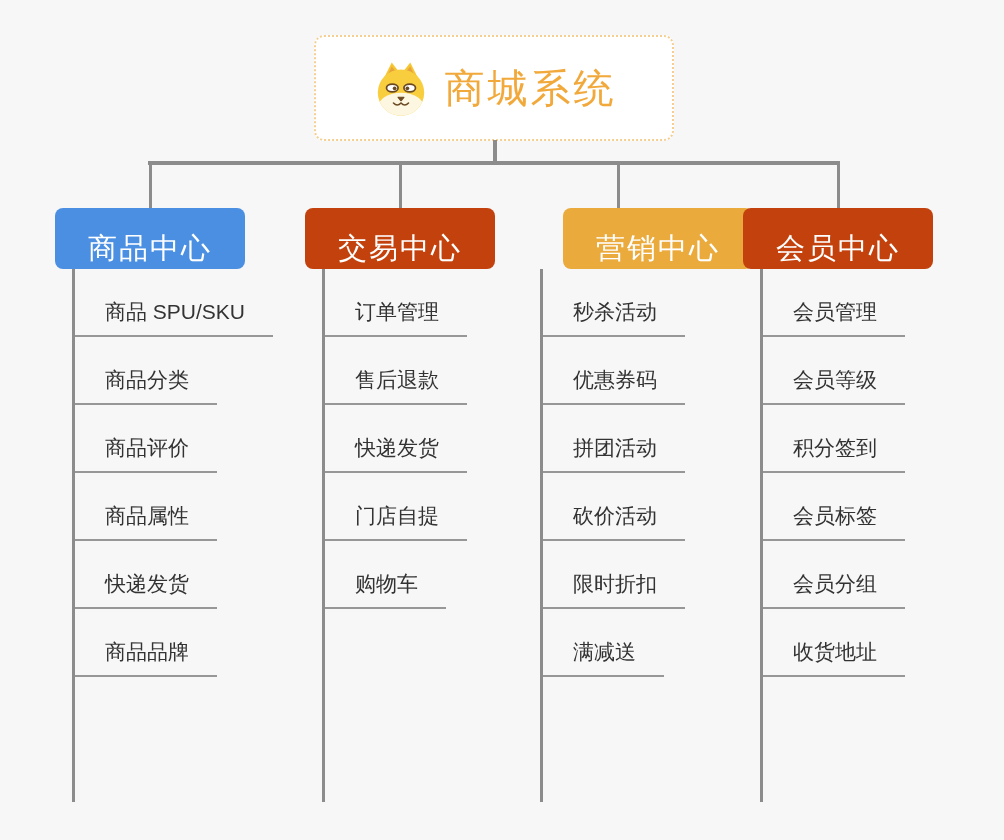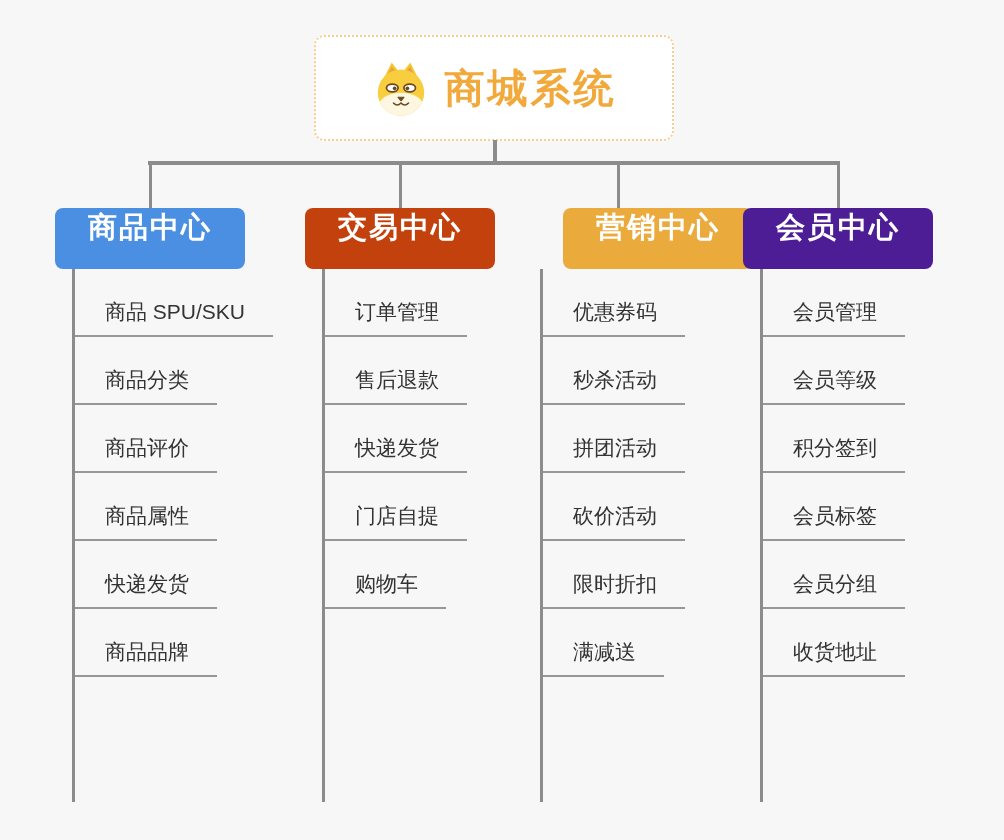--- a/index.html
+++ b/index.html
@@ -22,40 +22,40 @@
 
   
   .root-node{
     position:absolute;left:314px;top:35px;width:360px;height:106px;
     background:#ffffff;
     border:2px dotted var(--root-border);
     border-radius:10px;
     display:flex;align-items:center;justify-content:center;gap:15px;
   }
   .root-title{
-    font-size:40px;color:var(--root-text);letter-spacing:3px;font-weight:700;text-align:center;
+    font-size:40px;color:var(--root-text);letter-spacing:3px;font-weight:400;text-align:center;
   }
   .dog{width:58px;height:58px;display:block;}
 
   
   .cline{position:absolute;background:var(--line);}
   .root-stub{left:493px;top:140px;width:4px;height:23px;}
   .rail{left:148px;top:161px;width:692px;height:3.5px;}
   .drop{top:163px;width:3.5px;height:45px;}
   .drop.d1{left:148.5px;}
   .drop.d2{left:398.5px;}
   .drop.d3{left:616.5px;}
   .drop.d4{left:836.5px;}
 
   
   .branch-node{
     position:absolute;top:208px;height:61px;width:190px;
     border-radius:8px;
-    display:flex;align-items:flex-start;justify-content:center;
-    color:#ffffff;font-size:29px;letter-spacing:2px;font-weight:bold;
+    display:flex;align-items:flex-end;justify-content:center;
+    color:#ffffff;font-size:29px;letter-spacing:2px;
   }
   .b1{left:55px;}
   .b2{left:305px;}
   .b3{left:517px;margin-left:46px;}
   .b4{left:743px;}
 
   
   .column{
     position:absolute;top:269px;width:240px;height:534px;
   }
@@ -121,21 +121,21 @@
 
   <div class="branch-node b1" style="background: rgb(74, 143, 226);">
       <span>商品中心</span>
     </div>
   <div class="branch-node b2" style="background: #c2410c;">
       <span>交易中心</span>
     </div>
   <div class="branch-node b3" style="background: rgb(234, 170, 60);">
       <span>营销中心</span>
     </div>
-  <div class="branch-node b4" style="background: #4c1d95;">
+  <div class="branch-node b4" style="background: #c2410c;">
       <span>会员中心</span>
     </div>
 
   <div class="column col1">
     <div class="spine"></div>
     <div class="row">
         <span class="leaf">商品 SPU/SKU</span>
       </div>
     <div class="row">
         <span class="leaf">商品分类</span>
@@ -169,26 +169,26 @@
         <span class="leaf">门店自提</span>
       </div>
     <div class="row">
         <span class="leaf">购物车</span>
       </div>
   </div>
 
   <div class="column col3">
     <div class="spine"></div>
     <div class="row">
+        <span class="leaf">秒杀活动</span>
+      </div>
+    <div class="row">
         <span class="leaf">优惠券码</span>
       </div>
     <div class="row">
-        <span class="leaf">秒杀活动</span>
-      </div>
-    <div class="row">
         <span class="leaf">拼团活动</span>
       </div>
     <div class="row">
         <span class="leaf">砍价活动</span>
       </div>
     <div class="row">
         <span class="leaf">限时折扣</span>
       </div>
     <div class="row">
         <span class="leaf">满减送</span>

